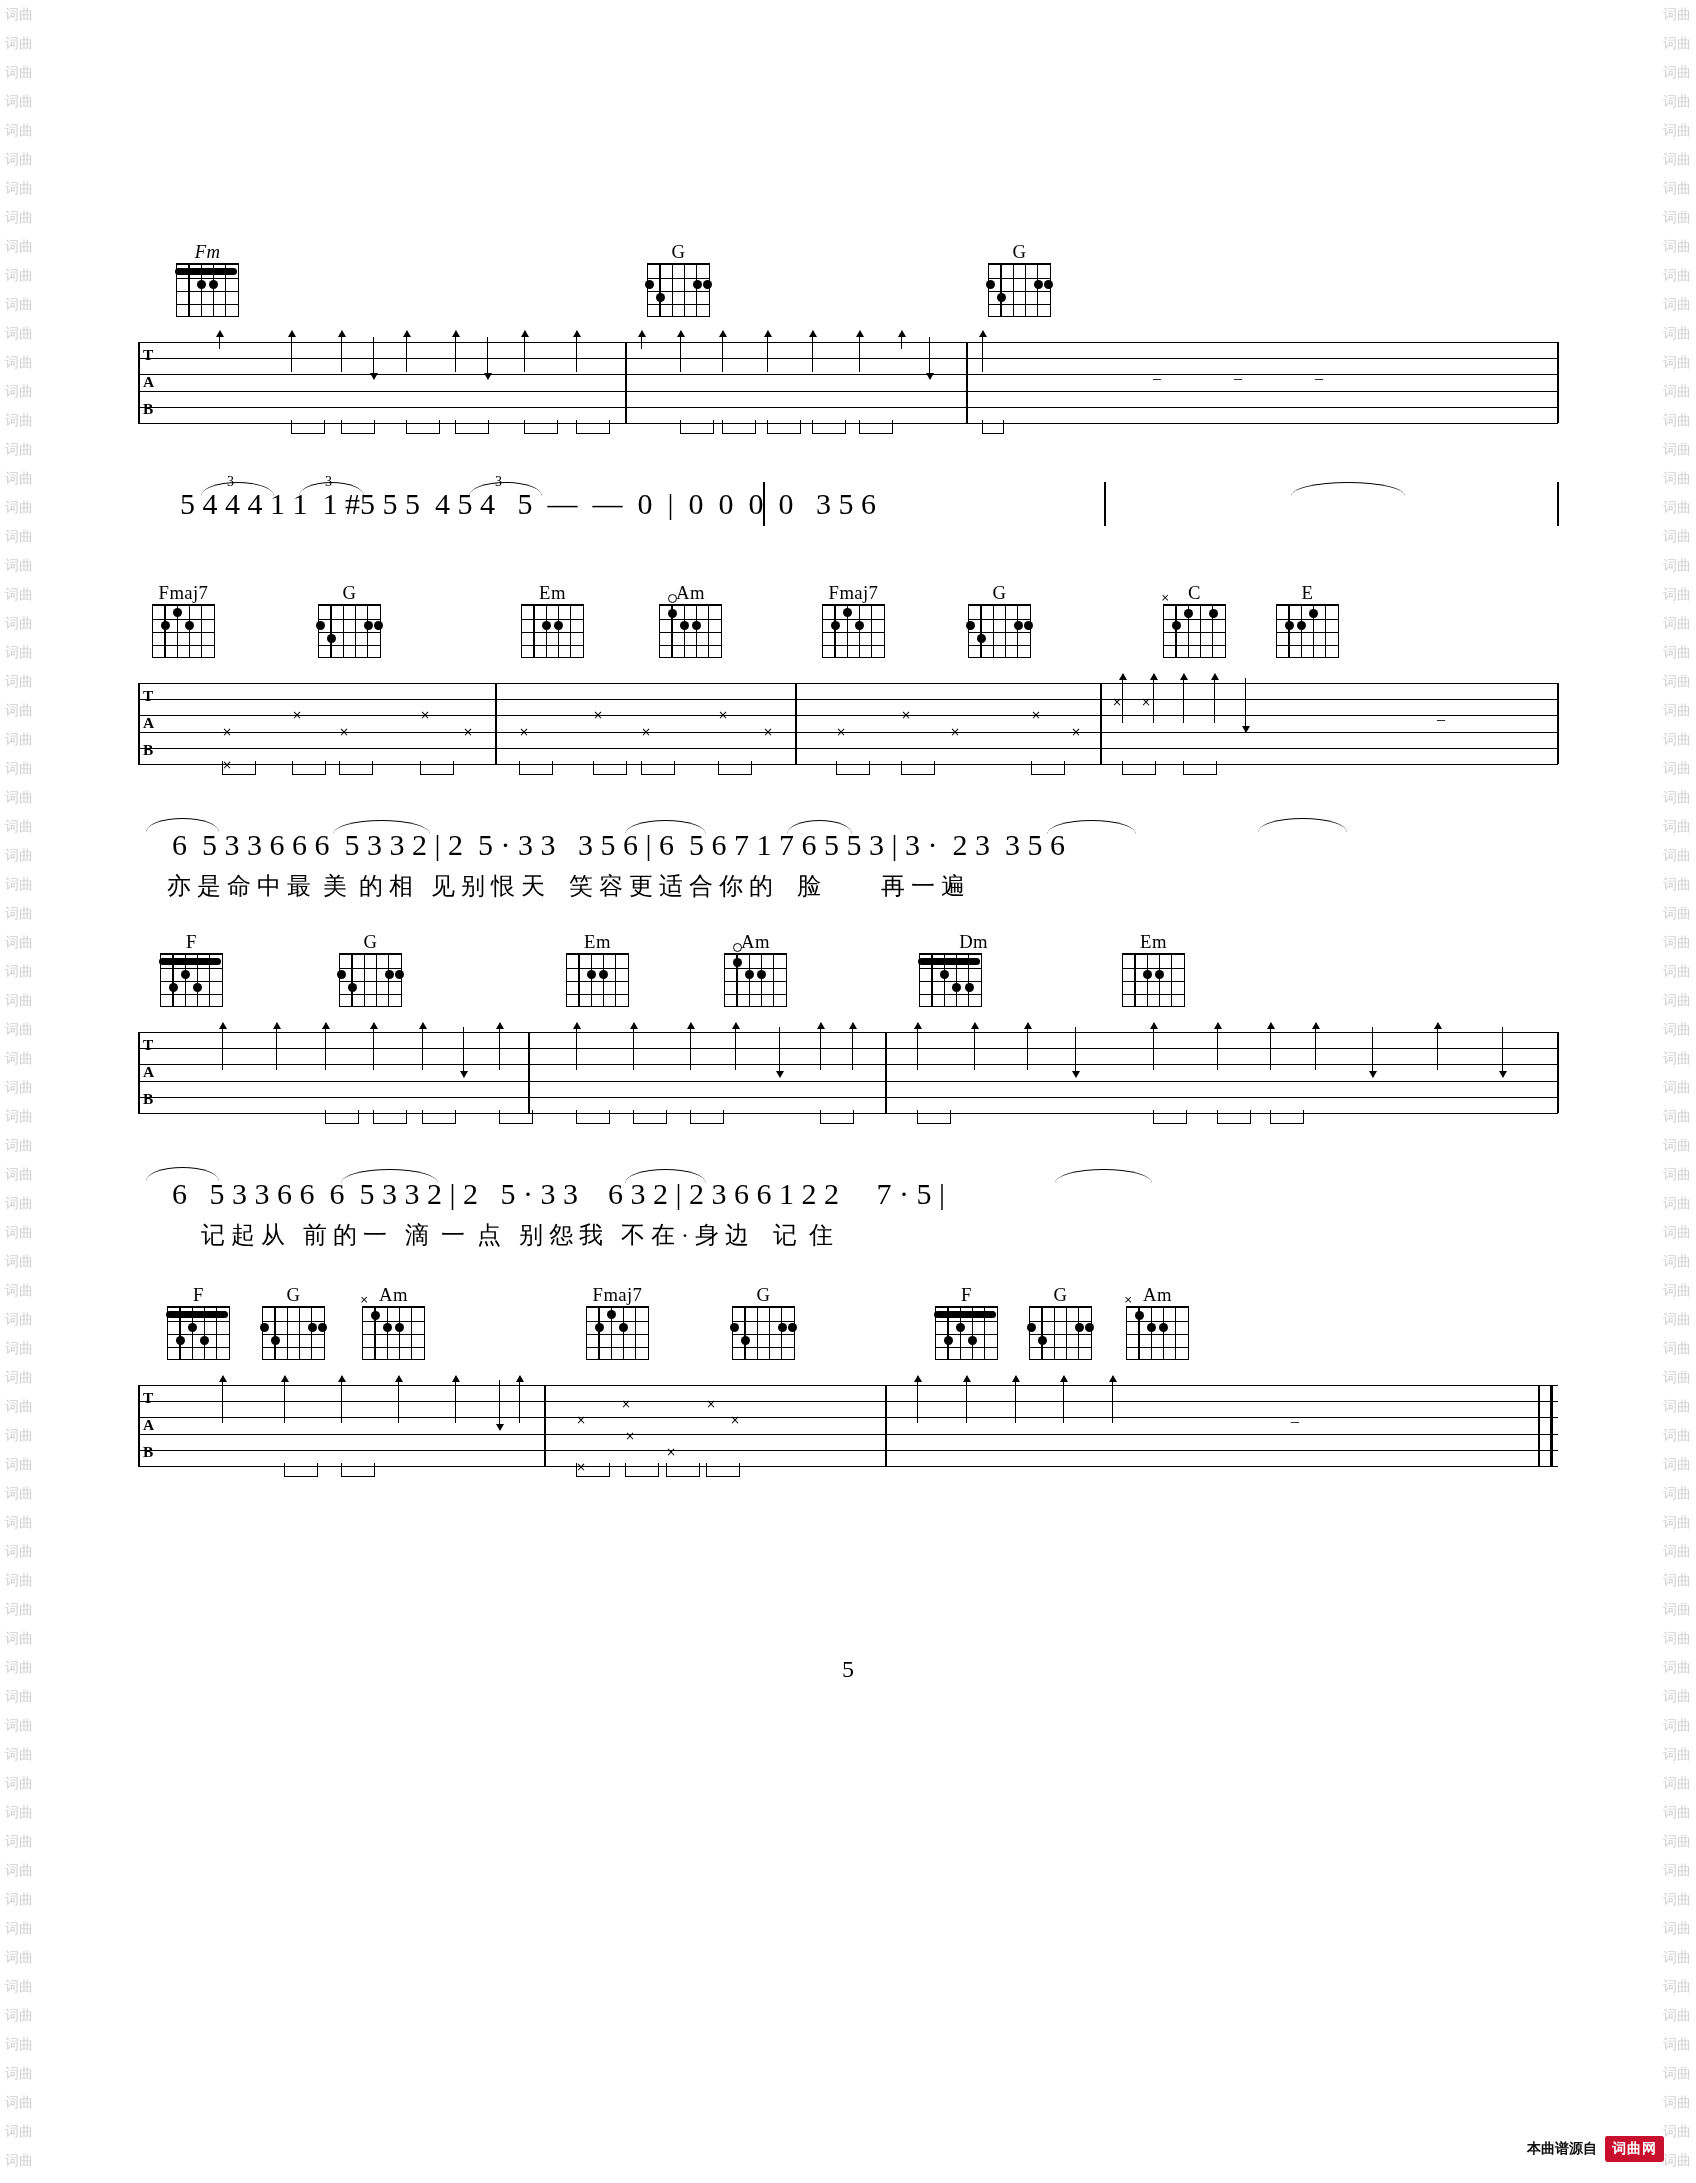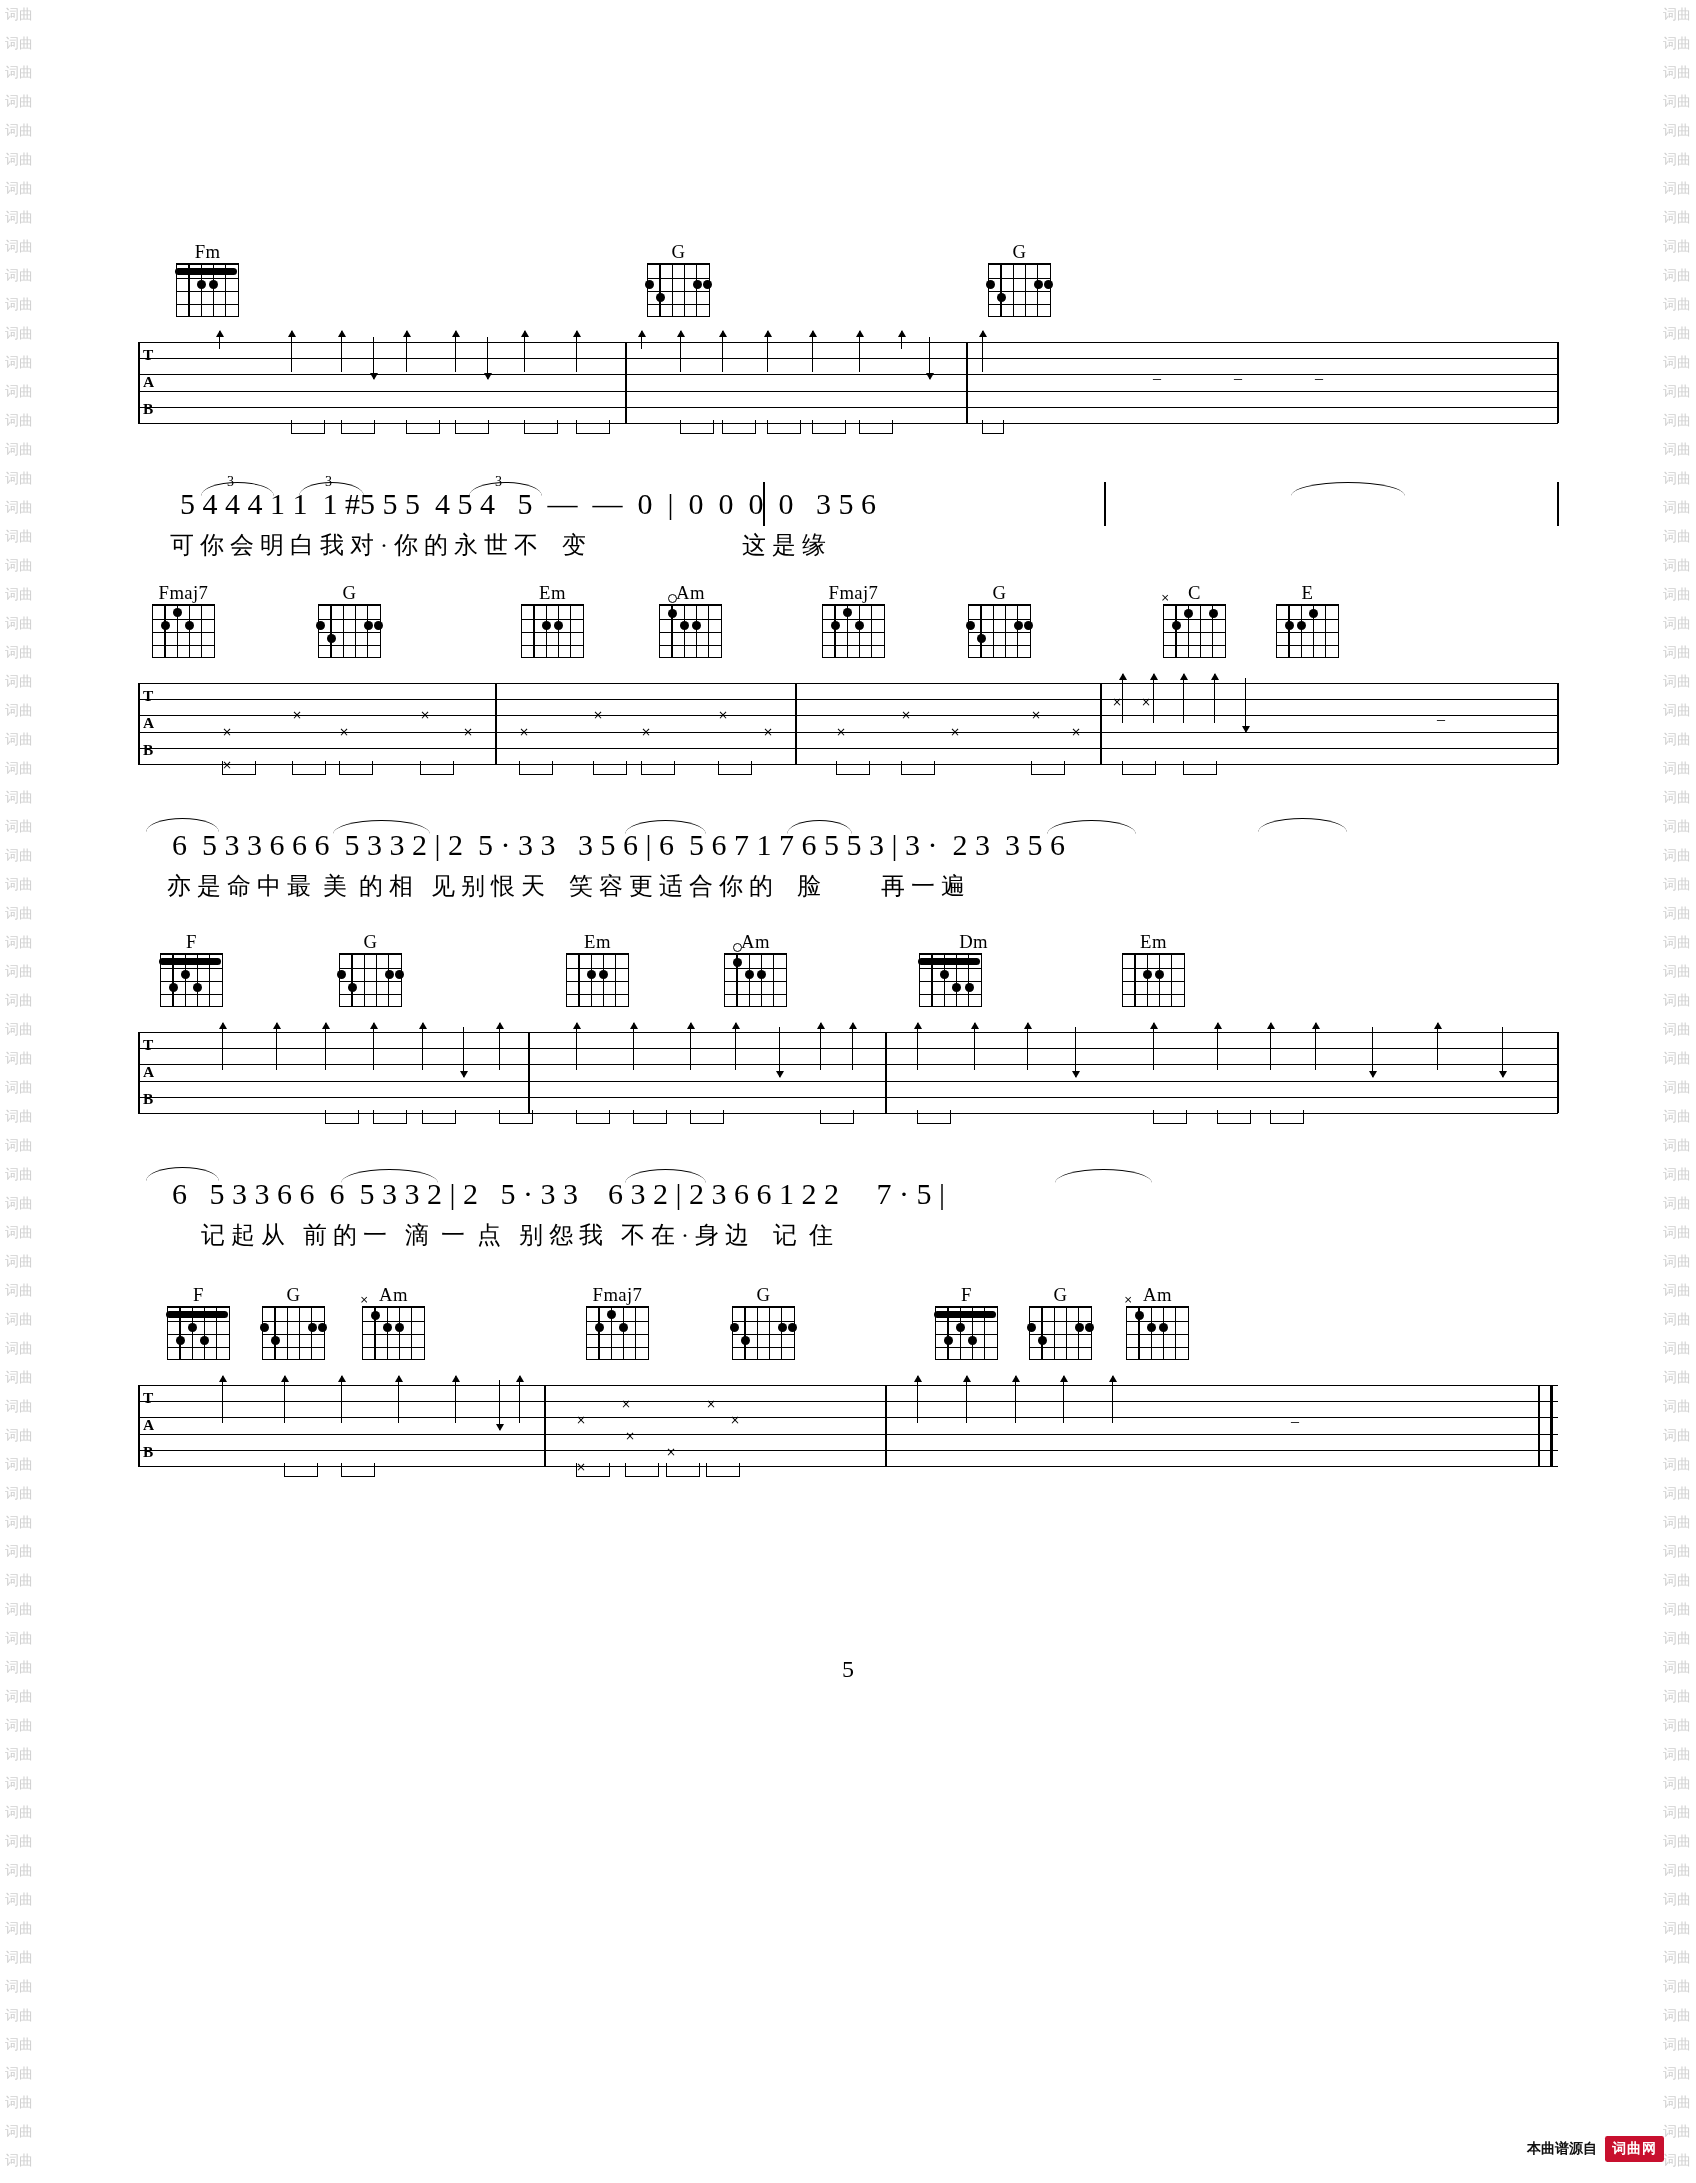--- a/index.html
+++ b/index.html
@@ -157,21 +157,21 @@
   <div class="side-strip right">
     <div class="wm">词曲网<br>词曲网<br>词曲网<br>词曲网<br>词曲网<br>词曲网<br>词曲网<br>词曲网<br>词曲网<br>词曲网<br>词曲网<br>词曲网<br>词曲网<br>词曲网<br>词曲网<br>词曲网<br>词曲网<br>词曲网<br>词曲网<br>词曲网<br>词曲网<br>词曲网<br>词曲网<br>词曲网<br>词曲网<br>词曲网<br>词曲网<br>词曲网<br>词曲网<br>词曲网<br>词曲网<br>词曲网<br>词曲网<br>词曲网<br>词曲网<br>词曲网<br>词曲网<br>词曲网<br>词曲网<br>词曲网<br>词曲网<br>词曲网<br>词曲网<br>词曲网<br>词曲网<br>词曲网<br>词曲网<br>词曲网<br>词曲网<br>词曲网<br>词曲网<br>词曲网<br>词曲网<br>词曲网<br>词曲网<br>词曲网<br>词曲网<br>词曲网<br>词曲网<br>词曲网<br>词曲网<br>词曲网<br>词曲网<br>词曲网<br>词曲网<br>词曲网<br>词曲网<br>词曲网<br>词曲网<br>词曲网<br>词曲网<br>词曲网<br>词曲网<br>词曲网<br>词曲网</div>
   </div>
 
   <div class="content">
 
     <div class="system" style="position:absolute;top:243px;left:0;width:1420px;">
 
       <div class="chorddiagrams">
 
-        <div class="chord" style="left:32px;">
+        <div class="chord" style="left:32px;font-style:italic;">
           <div class="cname">Fm</div>
           <div class="grid">
             <div class="v" style="left:11.4px;"></div>
               <div class="v" style="left:23.5px;"></div>
             <div class="v" style="left:36px;"></div>
               <div class="v" style="left:48px;"></div>
             <div class="h" style="top:13px;"></div>
               <div class="h" style="top:26px;"></div>
               <div class="h" style="top:39px;"></div>
             <div class="barre" style="left:-1.6px;top:3.2px;width:62px;"></div>
@@ -267,23 +267,20 @@
       <div class="notation" style="margin-top:29px;">
         <div class="triplet" style="left:89px;top:-3.2px;">3</div>
         <div class="triplet" style="left:187px;top:-3.2px;">3</div>
         <div class="triplet" style="left:357px;top:-3.2px;">3</div>
         <div class="slur" style="left:63px;top:4.9px;width:73px;"></div>
         <div class="slur" style="left:161px;top:4.9px;width:65px;"></div>
         <div class="slur" style="left:331px;top:4.9px;width:73px;"></div>
         <div class="slur" style="left:1153px;top:4.9px;width:114px;"></div>
         <div class="numrow">
           <div class="num" style="left:42px;">5 4 4 4 1 1  1 #5 5 5  4 5 4   5  —  —  0  |  0  0  0  0   3 5 6</div>
-        </div>
-        <div class="lyricrow">
-          <div class="lyr" style="left:32px;">可 你 会 明 白 我 对 · 你 的 永 世 不    变                          这 是 缘</div>
         </div>
         <div class="vbar" style="left:625px;top:4.9px;height:44px;"></div>
         <div class="vbar" style="left:966px;top:4.9px;height:44px;"></div>
         <div class="vbar" style="left:1419px;top:4.9px;height:44px;"></div>
       </div>
     </div>
 
     <div class="system" style="position:absolute;top:584px;left:0;width:1420px;">
       <div class="chorddiagrams">
         <div class="chord" style="left:8px;">

